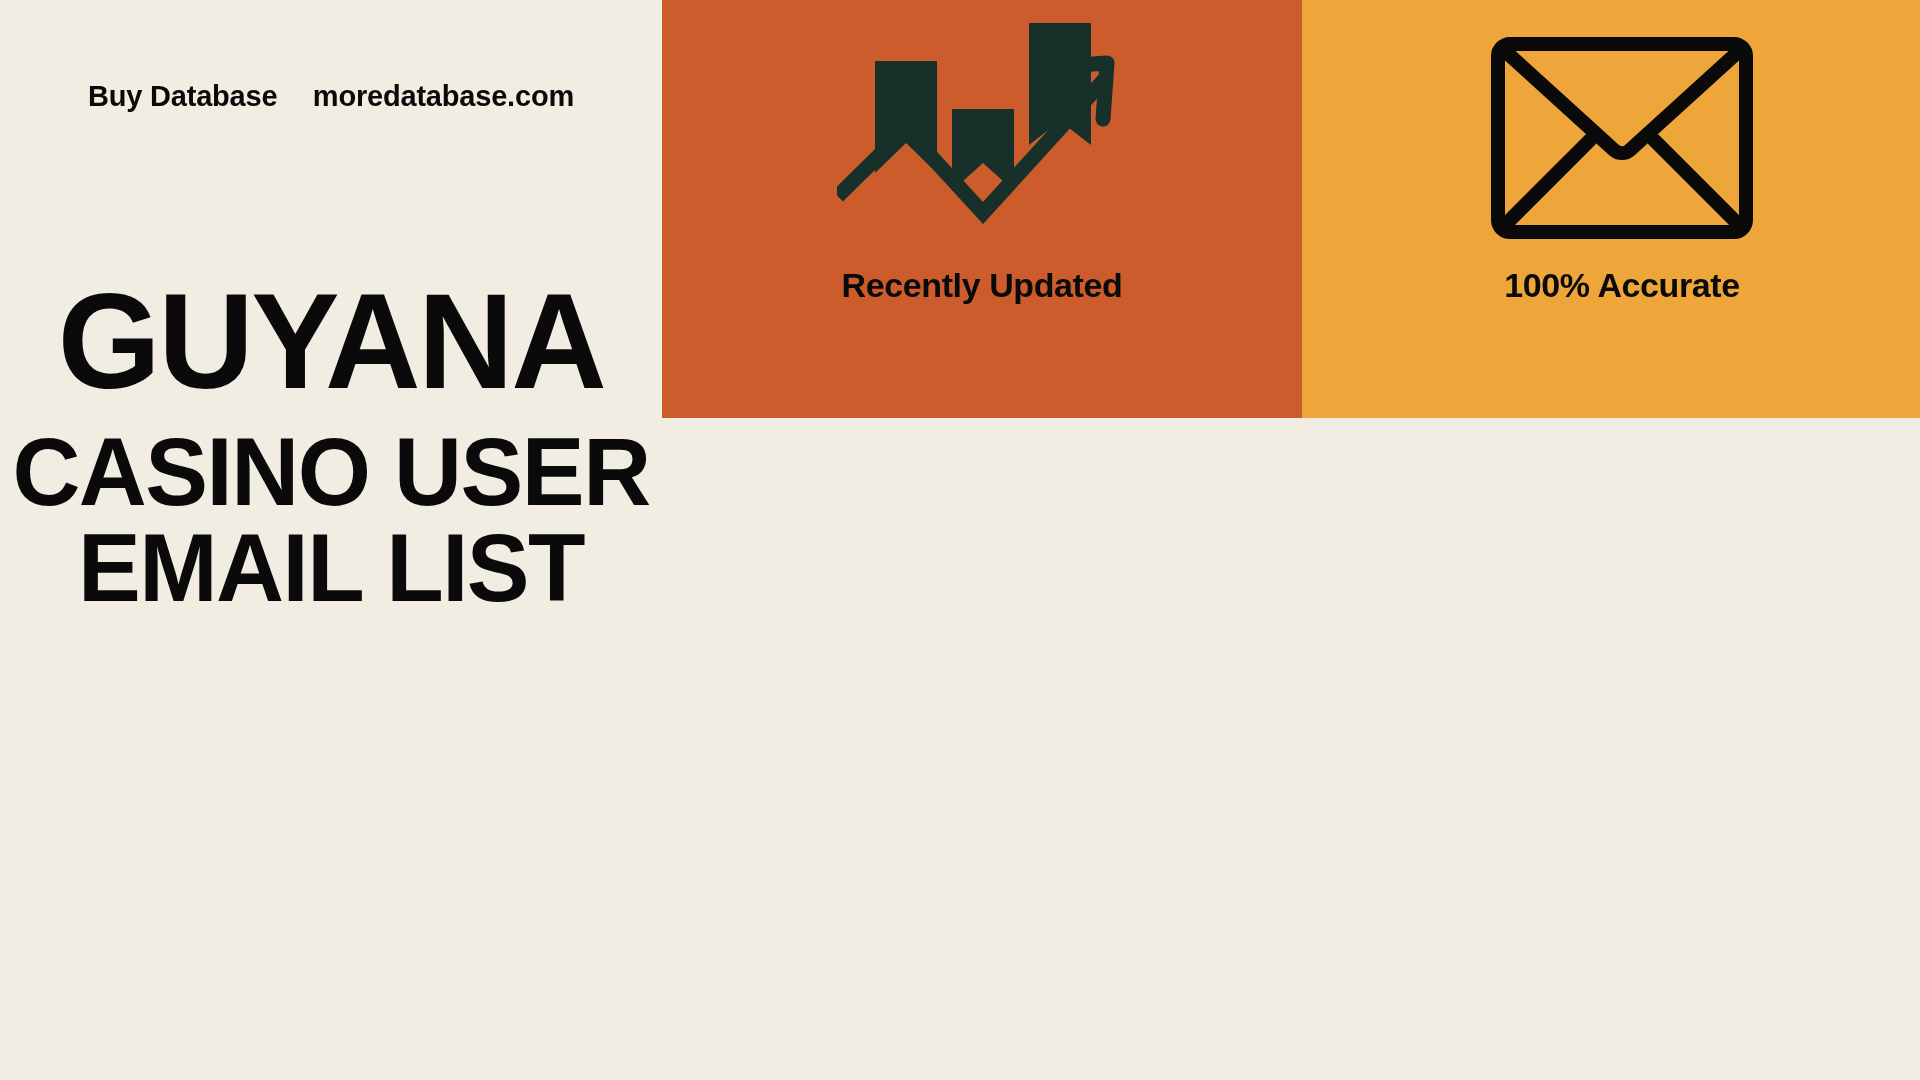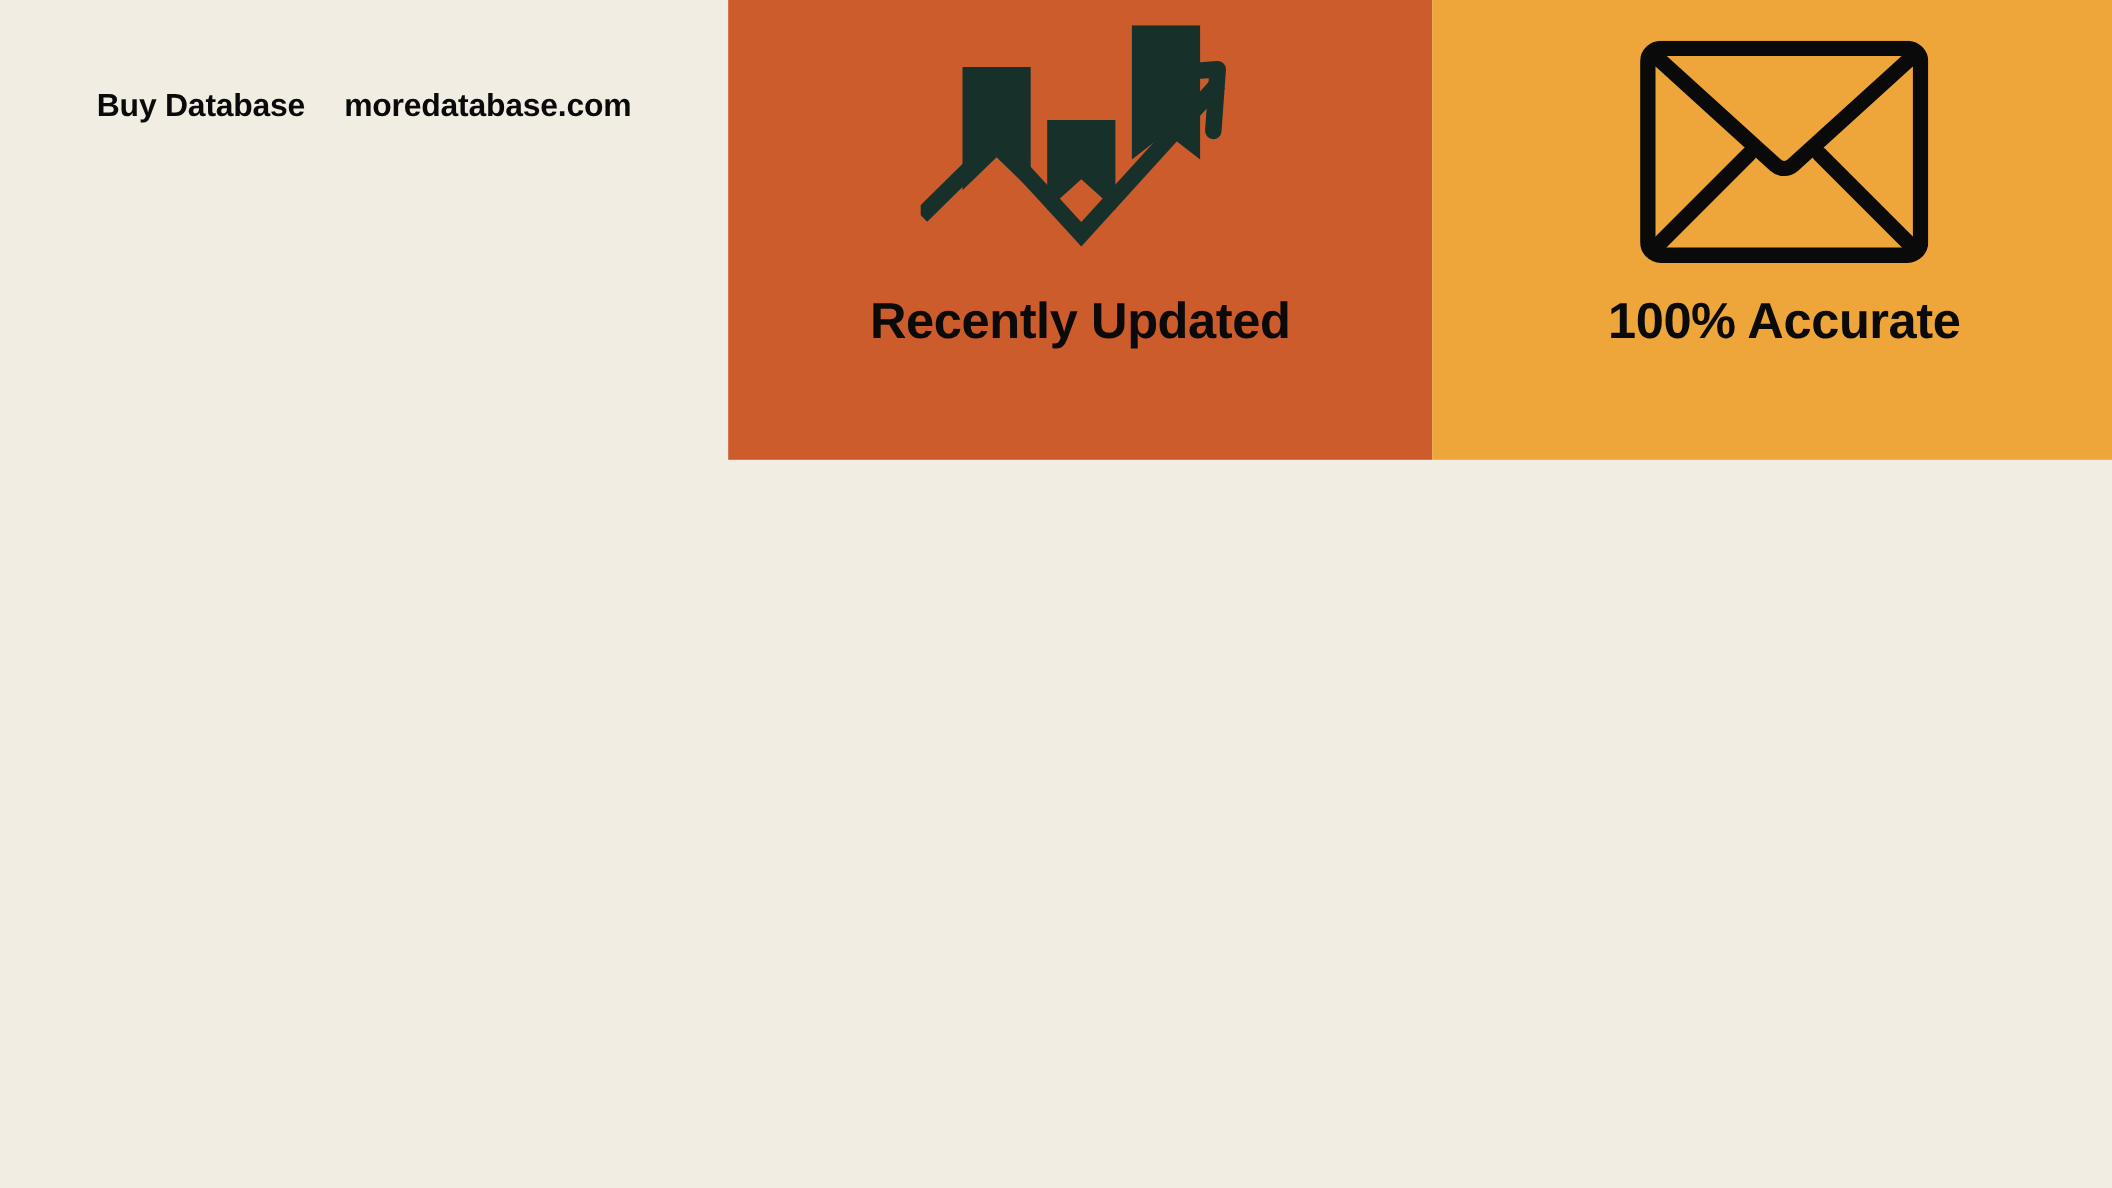--- a/index.html
+++ b/index.html
@@ -92,41 +92,45 @@
     height:268px;
     width:100%;
     display:flex;
     align-items:center;
     justify-content:center;
     padding-top:8px;
   }
   .icon-slot svg { display:block; }
 
   .panel-caption {
-    font-size:46px;
+    font-size:34px;
     font-weight:700;
     color:#0a0a0a;
     letter-spacing:-0.4px;
     line-height:1;
     text-align:center;
     white-space:nowrap;
   }
 </style>
 </head>
 <body>
 
 <div class="poster">
 
   <div class="hero">
 
     <div class="topbar">
       <div class="brand-left">Buy Database</div>
       <div class="brand-right">moredatabase.com</div>
     </div>
 
+    <div class="headline-wrap">
+      <span class="title-main">GUYANA</span>
+      <span class="title-sub">CASINO USER EMAIL LIST</span>
+    </div>
 
   </div>
 
   <div class="panels">
 
     <div class="panel panel-1">
       <div class="icon-slot">
         <span>
           <svg width="290" height="230" viewBox="0 0 290 230" fill="none" xmlns="http://www.w3.org/2000/svg">
 

